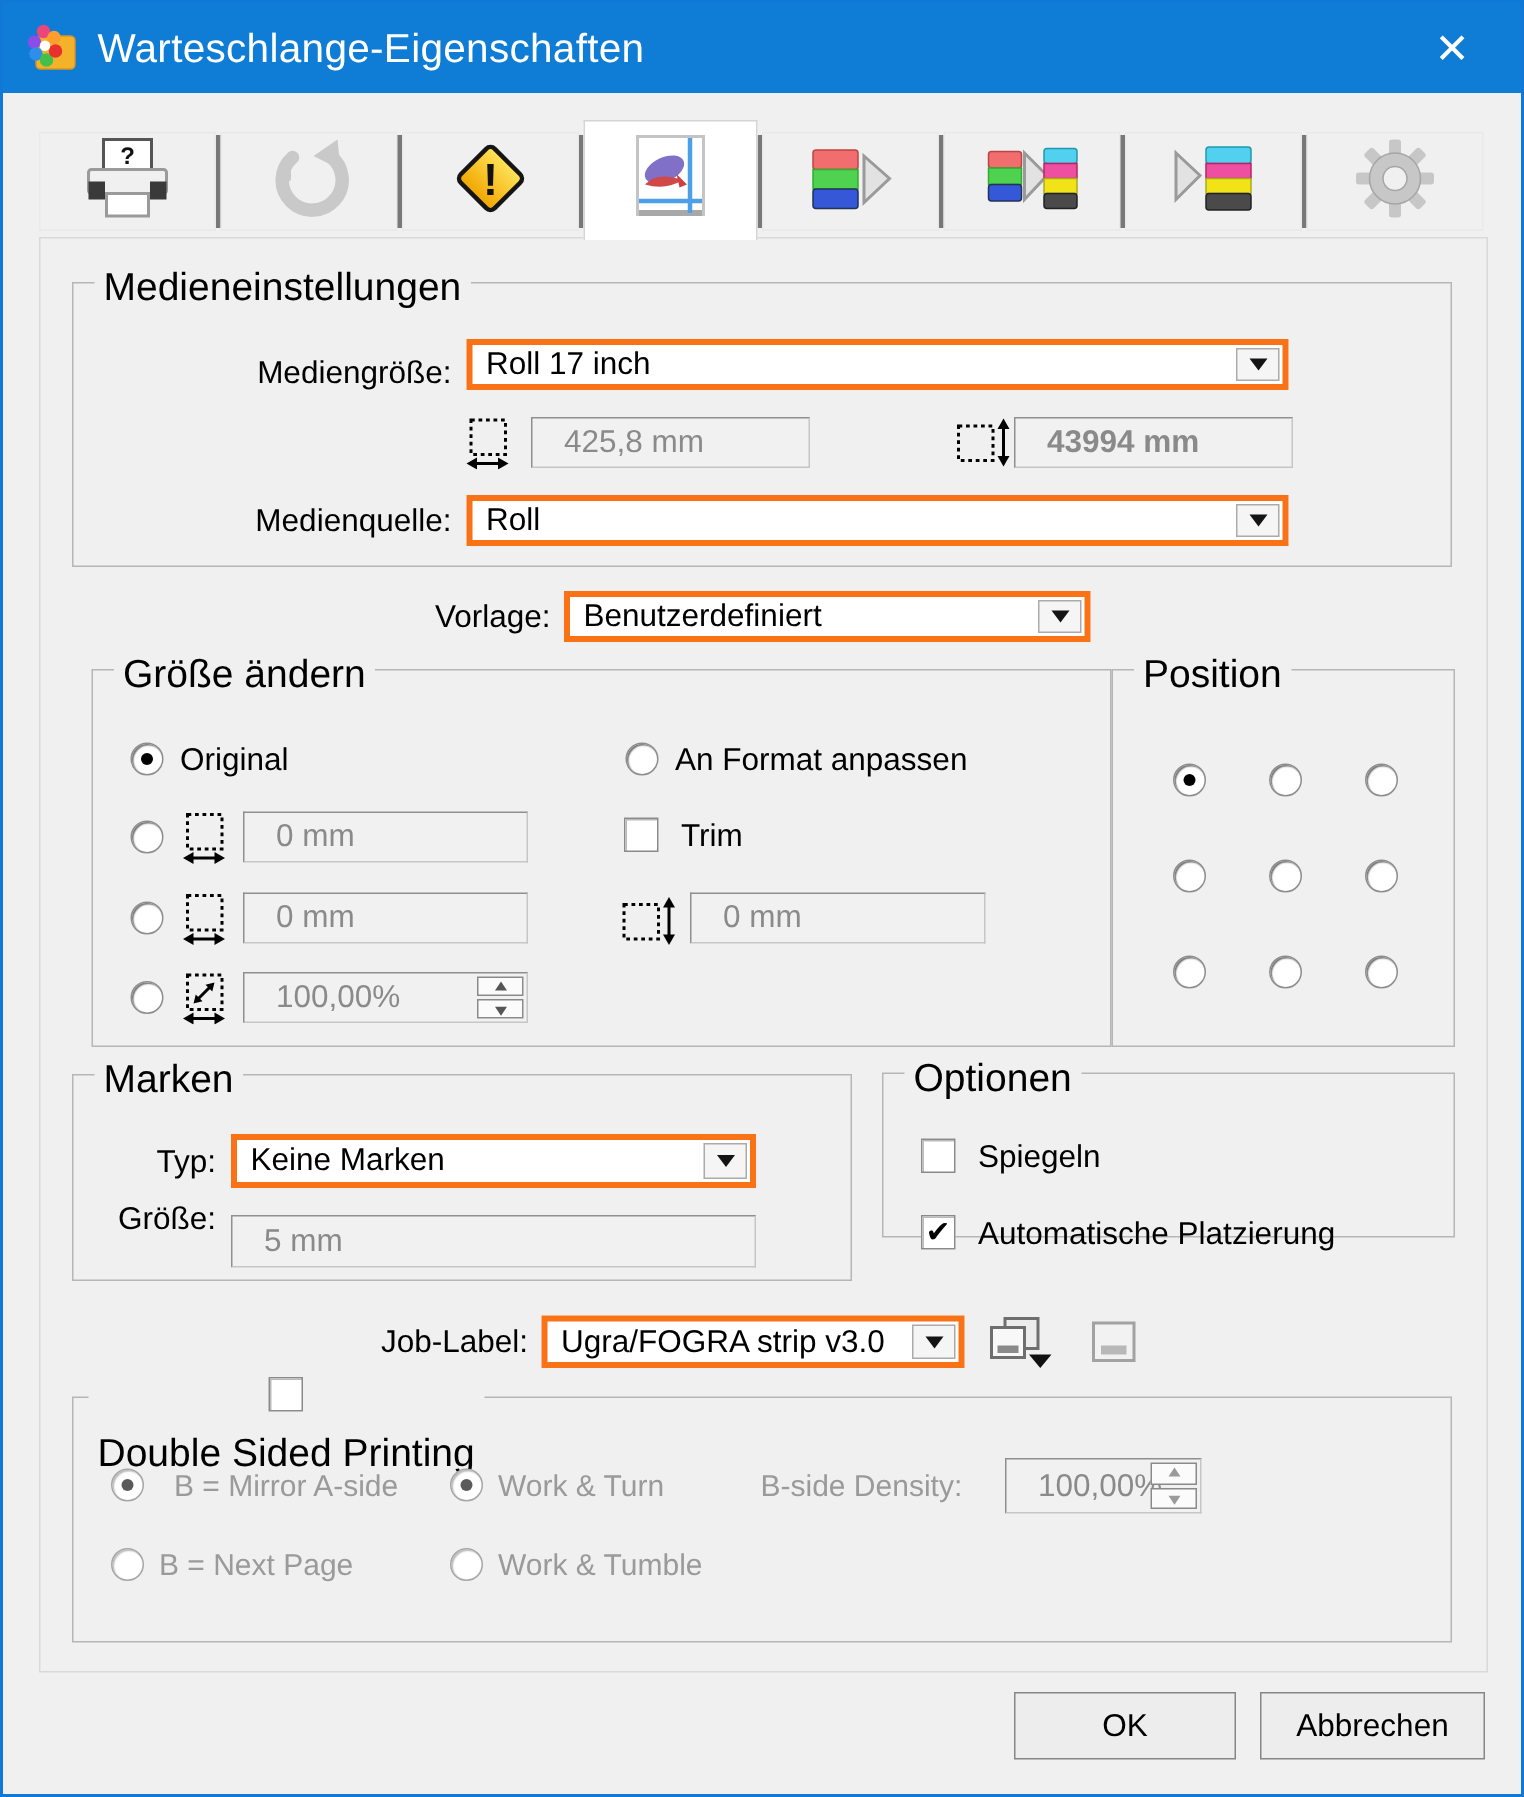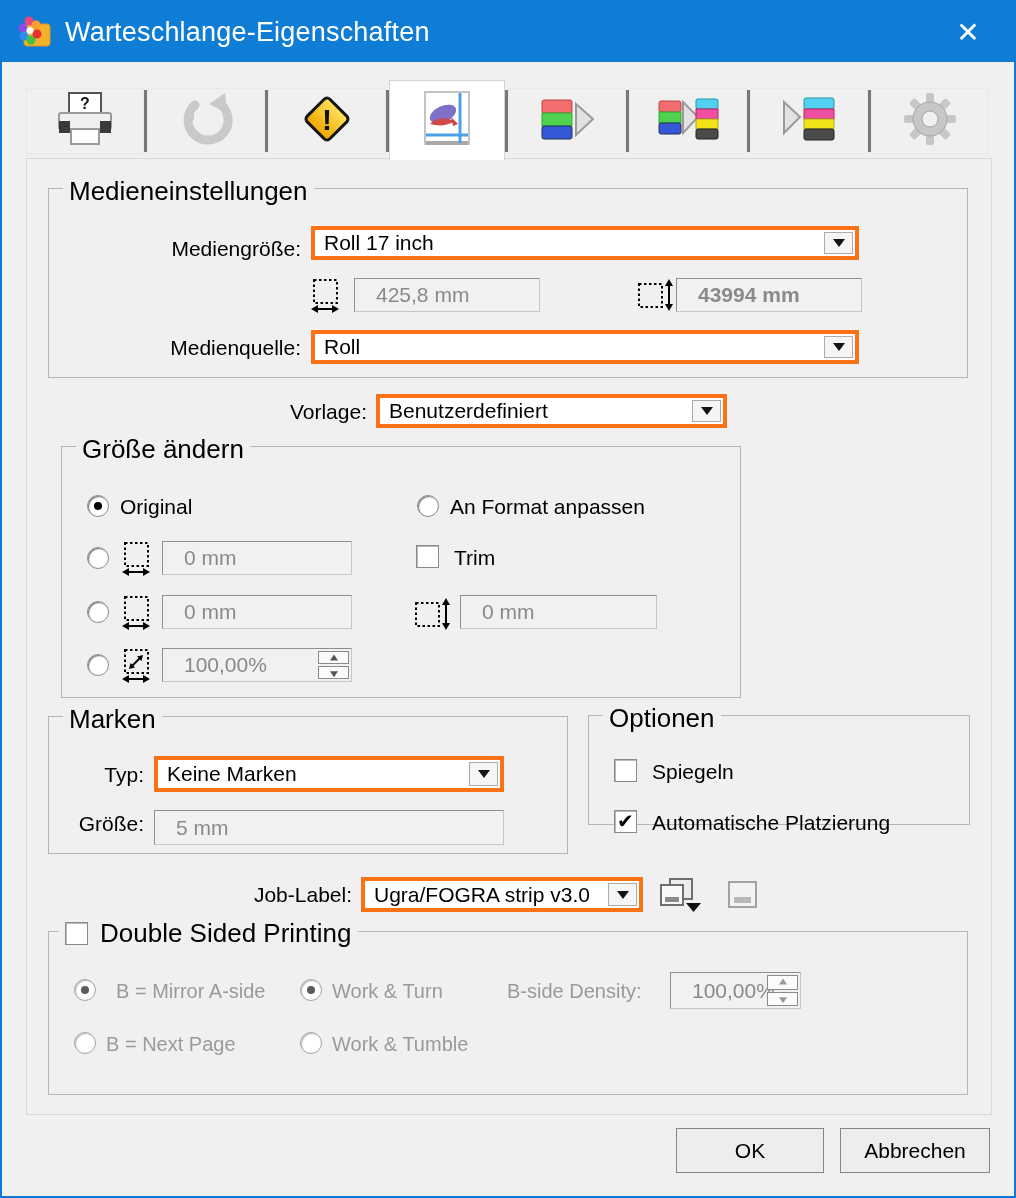--- a/index.html
+++ b/index.html
@@ -320,29 +320,41 @@
       </span>
       <div class="tfield" style="left:100px; top:201px; width:190px; height:34px;">
         <span>100,00%</span>
         <span class="spin">
           <span class="sbtn up"></span>
           <span class="sbtn down"></span>
         </span>
       </div>
     </div>
 
+    <div class="group" style="left:714px; top:287px; width:229px; height:252px;">
+      <span class="legend">Position</span>
+      <span class="radio selected" style="left:40px; top:62px;"></span>
+      <span class="radio" style="left:104px; top:62px;"></span>
+      <span class="radio" style="left:168px; top:62px;"></span>
+      <span class="radio" style="left:40px; top:126px;"></span>
+      <span class="radio" style="left:104px; top:126px;"></span>
+      <span class="radio" style="left:168px; top:126px;"></span>
+      <span class="radio" style="left:40px; top:190px;"></span>
+      <span class="radio" style="left:104px; top:190px;"></span>
+      <span class="radio" style="left:168px; top:190px;"></span>
+    </div>
 
     <div class="group" style="left:21px; top:557px; width:520px; height:138px;">
       <span class="legend">Marken</span>
       <span class="lbl r" style="left:20px; width:75px; top:46px;">Typ:</span>
       <div class="combo" style="left:105px; top:39px; width:350px; height:36px;">
         <span>Keine Marken</span>
         <span class="combo-btn"></span>
       </div>
-      <span class="lbl r" style="left:20px; width:75px; top:95px;">Größe:</span>
+      <span class="lbl r" style="left:20px; width:75px; top:84px;">Größe:</span>
       <div class="tfield" style="left:105px; top:93px; width:350px; height:35px;">
         <span>5 mm</span>
       </div>
     </div>
 
     <div class="group" style="left:561px; top:556px; width:382px; height:110px;padding-left:21px;">
       <span class="legend">Optionen</span>
       <span class="checkbox" style="left:25px; top:43px;"></span>
       <span class="lbl" style="left:63px; top:44px;">Spiegeln</span>
       <span class="checkbox checked" style="left:25px; top:94px;"></span>
@@ -367,21 +379,21 @@
     <span class="iconbtn" style="left:697px; top:720px;">
       <span>
         <svg width="38" height="34" viewBox="0 0 38 34">
           <rect x="5" y="3" width="27" height="25" fill="#f2f2f2" stroke="#a2a2a2" stroke-width="2"></rect>
           <rect x="10" y="18" width="17" height="6" fill="#b8b8b8"></rect>
         </svg>
       </span>
     </span>
 
     <div class="group" style="left:21px; top:772px; width:920px; height:164px;">
-      <span class="legend" style="left:10px; top:-14px; display:flex; align-items:center; gap:12px;">
+      <span class="legend" style="left:10px; top:-14px; display:flex; align-items:center; gap:12px;flex-direction:column;">
         <span class="checkbox" style="position:relative;"></span>
         <span>Double Sided Printing</span>
       </span>
 
       <span class="radio dis selected" style="left:25px; top:47px;"></span>
       <span class="lbl dis" style="left:67px; top:48px;">B = Mirror A-side</span>
 
       <span class="radio dis selected" style="left:251px; top:47px;"></span>
       <span class="lbl dis" style="left:283px; top:48px;">Work &amp; Turn</span>
 

